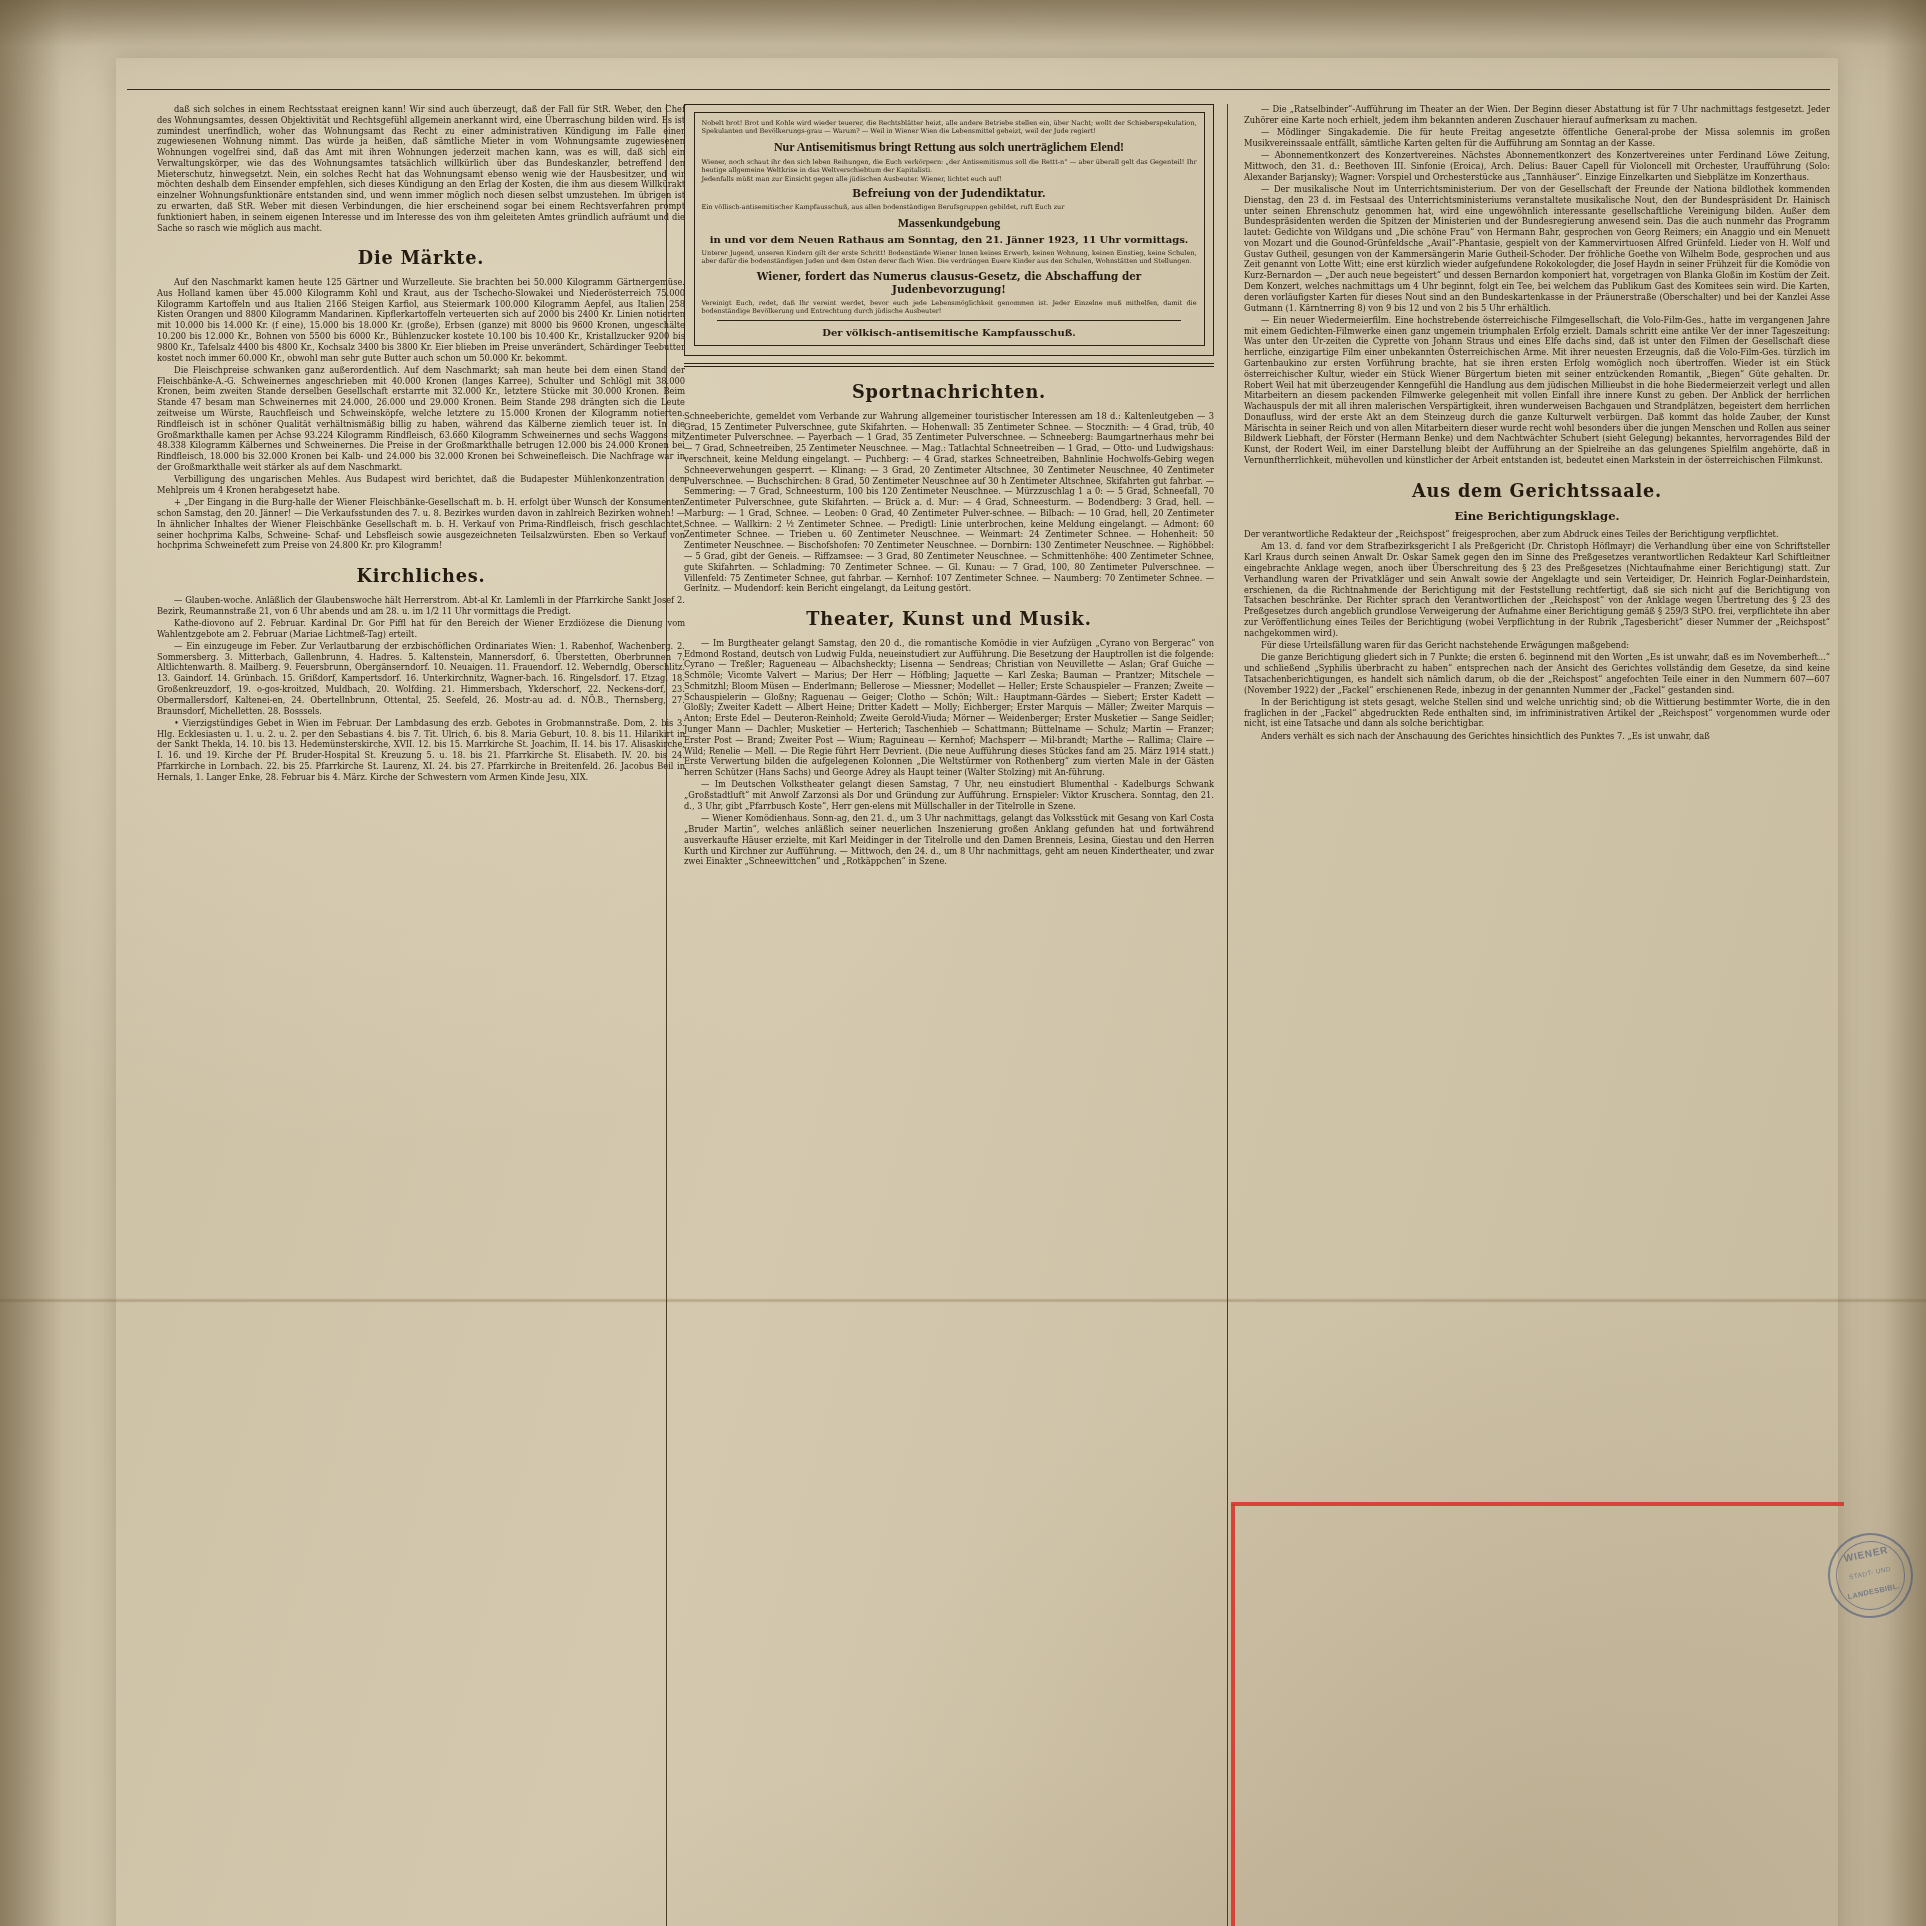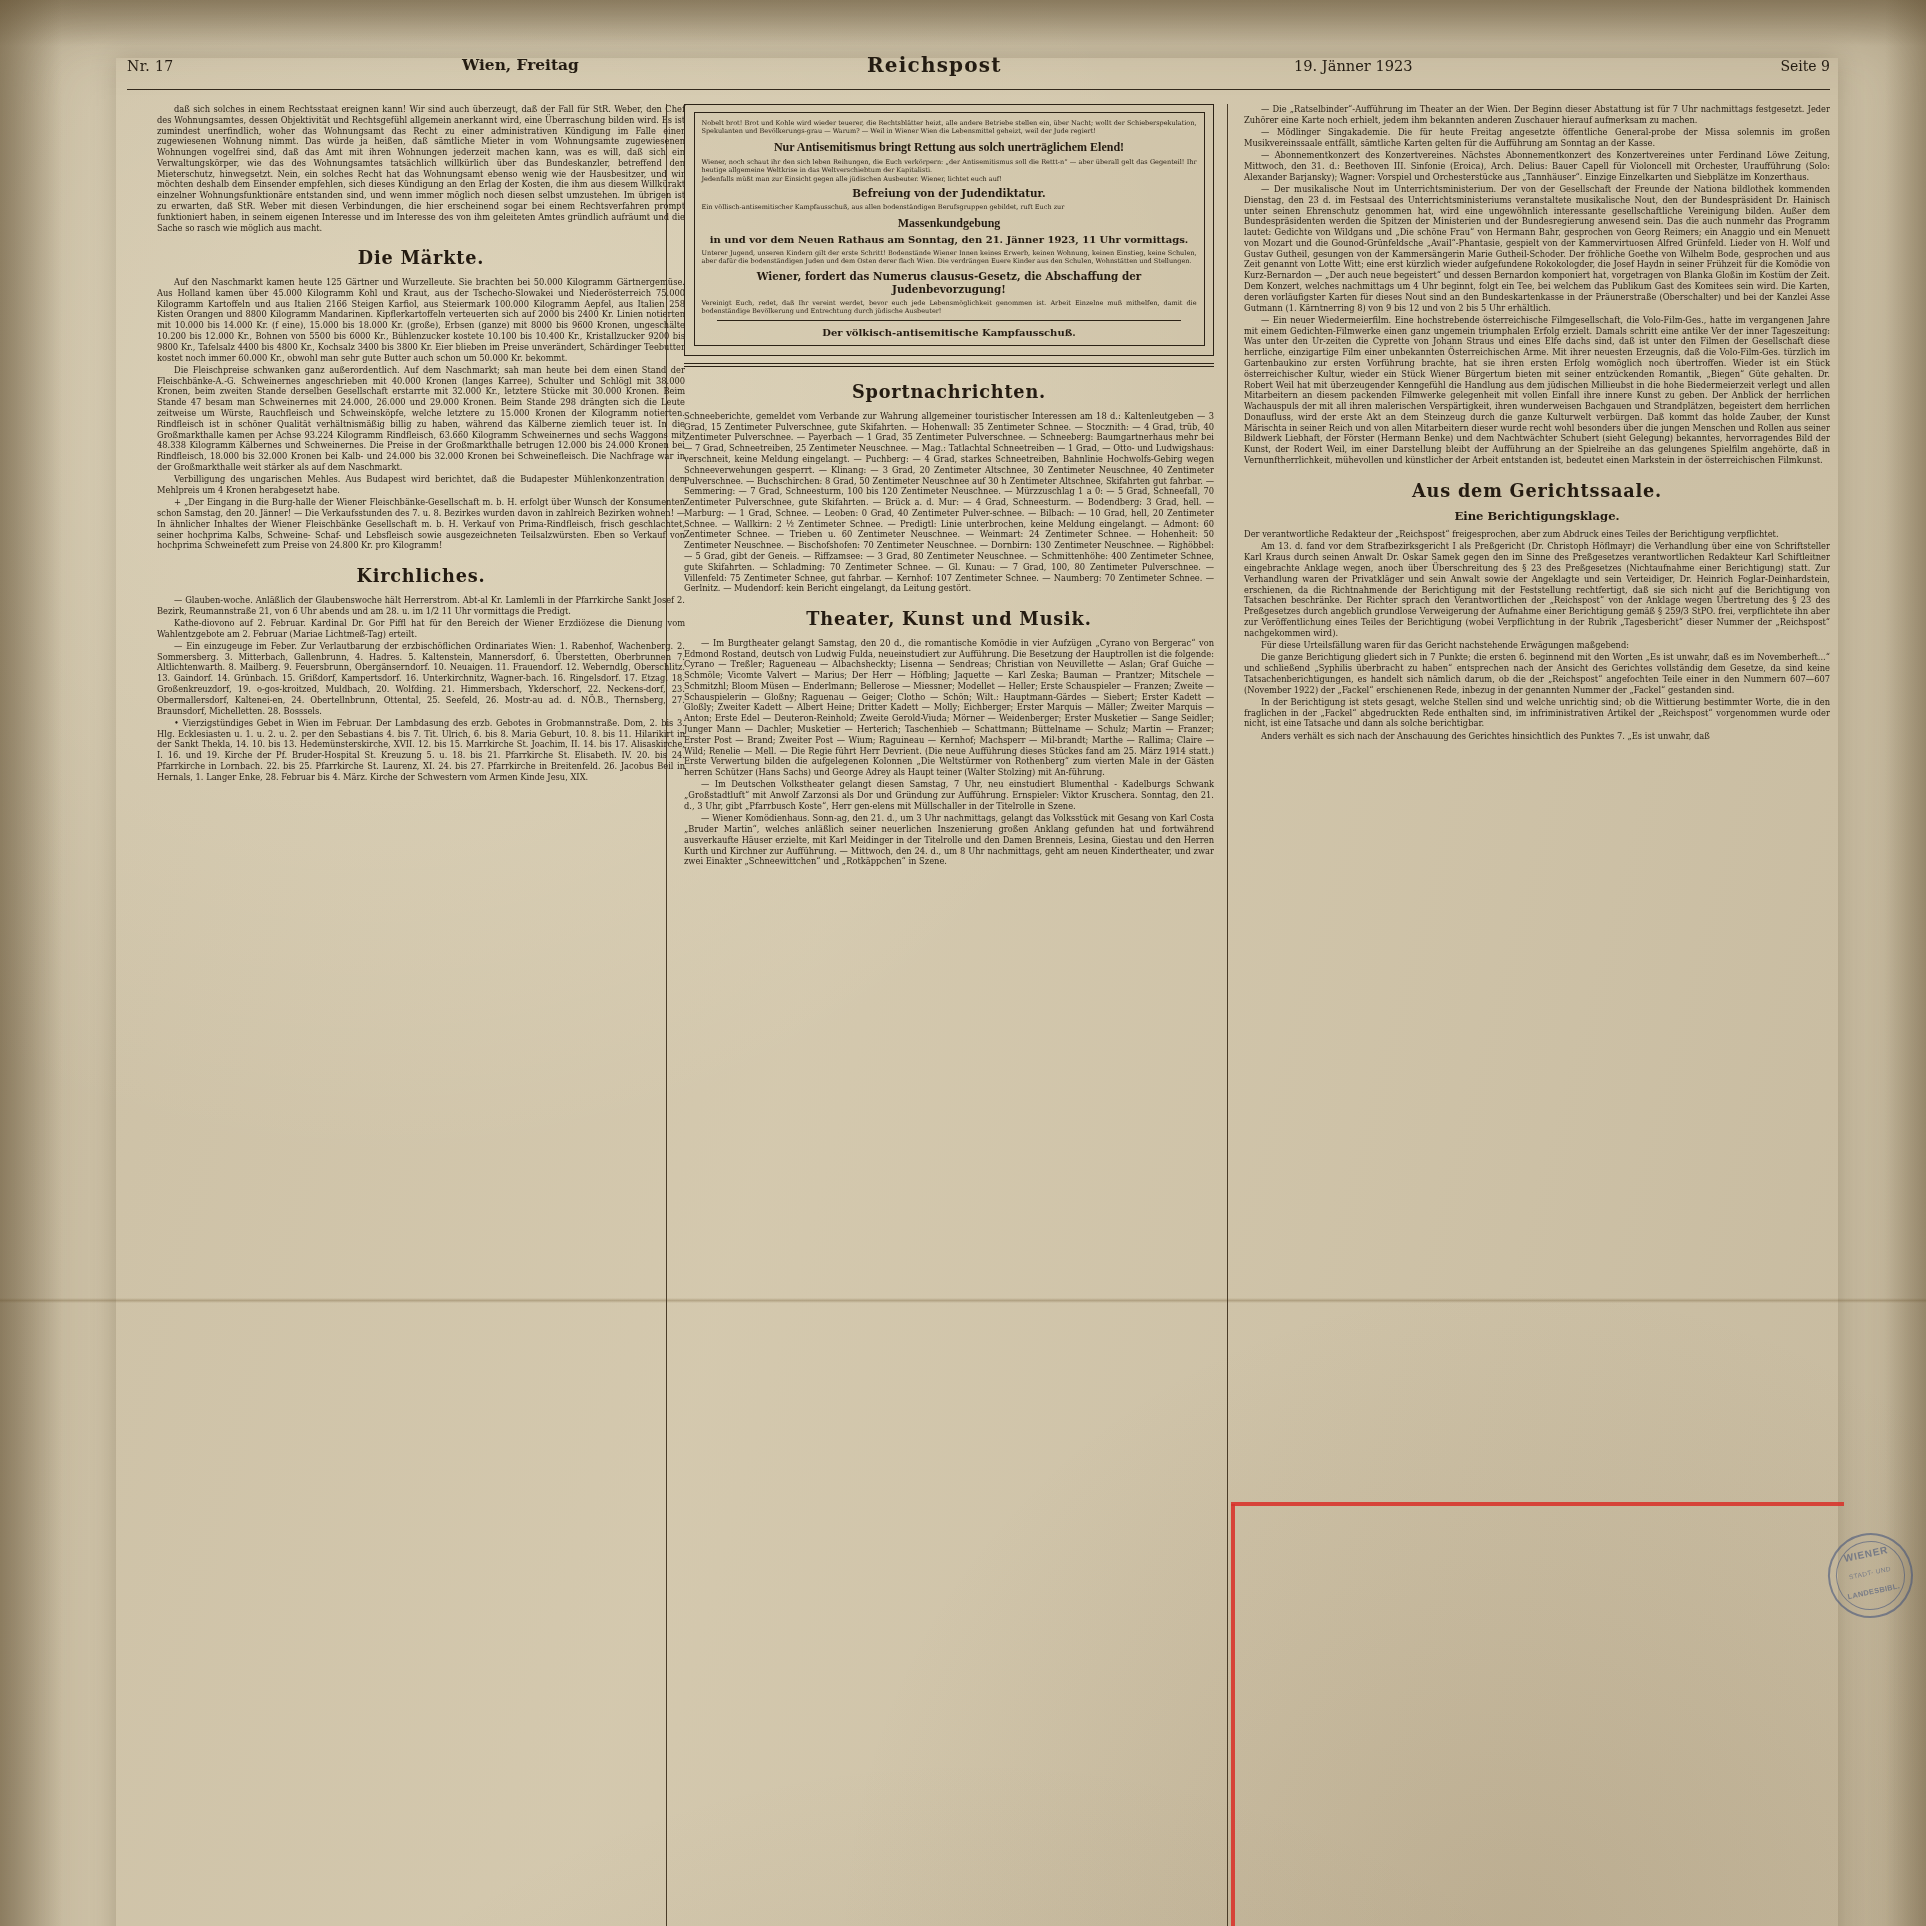--- a/index.html
+++ b/index.html
@@ -249,27 +249,20 @@
     z-index: 7; pointer-events: none;
   }
 </style>
 </head>
 <body>
 
 <div class="page">
 
   <div class="sheet"></div>
 
-  <div class="masthead">
-    <div class="mh-left">Nr. 17</div>
-    <div class="mh-date-l">Wien, Freitag</div>
-    <div class="mh-title">Reichspost</div>
-    <div class="mh-date-r">19. Jänner 1923</div>
-    <div class="mh-right">Seite 9</div>
-  </div>
   <div class="mh-rule"></div>
 
   <div class="vrule vrule1"></div>
   <div class="vrule vrule2"></div>
 
   <div class="col col1">
     <p>daß sich solches in einem Rechtsstaat ereignen kann! Wir sind auch überzeugt, daß der Fall für StR. Weber, den Chef des Wohnungsamtes, dessen Objektivität und Rechtsgefühl allgemein anerkannt wird, eine Überraschung bilden wird. Es ist zumindest unerfindlich, woher das Wohnungsamt das Recht zu einer administrativen Kündigung im Falle einer zugewiesenen Wohnung nimmt. Das würde ja heißen, daß sämtliche Mieter in vom Wohnungsamte zugewiesenen Wohnungen vogelfrei sind, daß das Amt mit ihren Wohnungen jederzeit machen kann, was es will, daß sich ein Verwaltungskörper, wie das des Wohnungsamtes tatsächlich willkürlich über das Bundeskanzler, betreffend den Mieterschutz, hinwegsetzt. Nein, ein solches Recht hat das Wohnungsamt ebenso wenig wie der Hausbesitzer, und wir möchten deshalb dem Einsender empfehlen, sich dieses Kündigung an den Erlag der Kosten, die ihm aus diesem Willkürakt einzelner Wohnungsfunktionäre entstanden sind, und wenn immer möglich noch diesen selbst umzustehen. Im übrigen ist zu erwarten, daß StR. Weber mit diesen Verbindungen, die hier erscheinend sogar bei einem Rechtsverfahren prompt funktioniert haben, in seinem eigenen Interesse und im Interesse des von ihm geleiteten Amtes gründlich aufräumt und die Sache so rasch wie möglich aus macht.</p>
 
     <h2 class="head">Die Märkte.</h2>
     <p>Auf den Naschmarkt kamen heute 125 Gärtner und Wurzelleute. Sie brachten bei 50.000 Kilogramm Gärtnergemüse. Aus Holland kamen über 45.000 Kilogramm Kohl und Kraut, aus der Tschecho-Slowakei und Niederösterreich 75.000 Kilogramm Kartoffeln und aus Italien 2166 Steigen Karfiol, aus Steiermark 100.000 Kilogramm Aepfel, aus Italien 258 Kisten Orangen und 8800 Kilogramm Mandarinen. Kipflerkartoffeln verteuerten sich auf 2000 bis 2400 Kr. Linien notierten mit 10.000 bis 14.000 Kr. (f eine), 15.000 bis 18.000 Kr. (große), Erbsen (ganze) mit 8000 bis 9600 Kronen, ungeschälte 10.200 bis 12.000 Kr., Bohnen von 5500 bis 6000 Kr., Bühlenzucker kostete 10.100 bis 10.400 Kr., Kristallzucker 9200 bis 9800 Kr., Tafelsalz 4400 bis 4800 Kr., Kochsalz 3400 bis 3800 Kr. Eier blieben im Preise unverändert, Schärdinger Teebutter kostet noch immer 60.000 Kr., obwohl man sehr gute Butter auch schon um 50.000 Kr. bekommt.</p>
@@ -291,21 +284,21 @@
         <div class="ad-small">Nobelt brot! Brot und Kohle wird wieder teuerer, die Rechtsblätter heizt, alle andere Betriebe stellen ein, über Nacht; wollt der Schieberspekulation, Spekulanten und Bevölkerungs-grau — Warum? — Weil in Wiener Wien die Lebensmittel geheizt, weil der Jude regiert!</div>
         <div class="ad-h2">Nur Antisemitismus bringt Rettung aus solch unerträglichem Elend!</div>
         <div class="ad-small">Wiener, noch schaut ihr den sich leben Reihungen, die Euch verkörpern: „der Antisemitismus soll die Rettt-n“ — aber überall gelt das Gegenteil! Ihr heutige allgemeine Weltkrise in das Weltverschiebtum der Kapitalisti.</div>
         <div class="ad-small">Jedenfalls müßt man zur Einsicht gegen alle jüdischen Ausbeuter. Wiener, lichtet euch auf!</div>
         <div class="ad-h3">Befreiung von der Judendiktatur.</div>
         <div class="ad-small ad-center">Ein völlisch-antisemitischer Kampfausschuß, aus allen bodenständigen Berufsgruppen gebildet, ruft Euch zur</div>
         <div class="ad-h2">Massenkundgebung</div>
         <div class="ad-h4">in und vor dem Neuen Rathaus am Sonntag, den 21. Jänner 1923, 11 Uhr vormittags.</div>
         <div class="ad-small">Unterer Jugend, unseren Kindern gilt der erste Schritt! Bodenstände Wiener Innen keines Erwerb, keinen Wohnung, keinen Einstieg, keine Schulen, aber dafür die bodenständigen Juden und dem Osten derer flach Wien. Die verdrängen Euere Kinder aus den Schulen, Wohnstätten und Stellungen.</div>
         <div class="ad-h3">Wiener, fordert das Numerus clausus-Gesetz, die Abschaffung der Judenbevorzugung!</div>
-        <div class="ad-small">Vereinigt Euch, redet, daß Ihr vereint werdet, bevor euch jede Lebensmöglichkeit genommen ist. Arbeit Einzelne muß mithelfen, damit die bodenständige Bevölkerung und Entrechtung durch jüdische Ausbeuter!</div>
+        <div class="ad-small">Vereinigt Euch, redet, daß Ihr vereint werdet, bevor euch jede Lebensmöglichkeit genommen ist. Jeder Einzelne muß mithelfen, damit die bodenständige Bevölkerung und Entrechtung durch jüdische Ausbeuter!</div>
         <div class="ad-rule"></div>
         <div class="ad-foot">Der völkisch-antisemitische Kampfausschuß.</div>
       </div>
     </div>
 
     <div class="dbl-rule"></div>
 
     <h2 class="head">Sportnachrichten.</h2>
     <p class="noind">Schneeberichte, gemeldet vom Verbande zur Wahrung allgemeiner touristischer Interessen am 18 d.: Kaltenleutgeben — 3 Grad, 15 Zentimeter Pulverschnee, gute Skifahrten. — Hohenwall: 35 Zentimeter Schnee. — Stocznith: — 4 Grad, trüb, 40 Zentimeter Pulverschnee. — Payerbach — 1 Grad, 35 Zentimeter Pulverschnee. — Schneeberg: Baumgartnerhaus mehr bei — 7 Grad, Schneetreiben, 25 Zentimeter Neuschnee. — Mag.: Tatlachtal Schneetreiben — 1 Grad, — Otto- und Ludwigshaus: verschneit, keine Meldung eingelangt. — Puchberg: — 4 Grad, starkes Schneetreiben, Bahnlinie Hochwolfs-Gebirg wegen Schneeverwehungen gesperrt. — Klinang: — 3 Grad, 20 Zentimeter Altschnee, 30 Zentimeter Neuschnee, 40 Zentimeter Pulverschnee. — Buchschirchen: 8 Grad, 50 Zentimeter Neuschnee auf 30 h Zentimeter Altschnee, Skifahrten gut fahrbar. — Semmering: — 7 Grad, Schneesturm, 100 bis 120 Zentimeter Neuschnee. — Mürzzuschlag 1 a 0: — 5 Grad, Schneefall, 70 Zentimeter Pulverschnee, gute Skifahrten. — Brück a. d. Mur: — 4 Grad, Schneesturm. — Bodendberg: 3 Grad, hell. — Marburg: — 1 Grad, Schnee. — Leoben: 0 Grad, 40 Zentimeter Pulver-schnee. — Bilbach: — 10 Grad, hell, 20 Zentimeter Schnee. — Wallkirn: 2 ½ Zentimeter Schnee. — Predigtl: Linie unterbrochen, keine Meldung eingelangt. — Admont: 60 Zentimeter Schnee. — Trieben u. 60 Zentimeter Neuschnee. — Weinmart: 24 Zentimeter Schnee. — Hohenheit: 50 Zentimeter Neuschnee. — Bischofshofen: 70 Zentimeter Neuschnee. — Dornbirn: 130 Zentimeter Neuschnee. — Righöbbel: — 5 Grad, gibt der Geneis. — Riffzamsee: — 3 Grad, 80 Zentimeter Neuschnee. — Schmittenhöhe: 400 Zentimeter Schnee, gute Skifahrten. — Schladming: 70 Zentimeter Schnee. — Gl. Kunau: — 7 Grad, 100, 80 Zentimeter Pulverschnee. — Villenfeld: 75 Zentimeter Schnee, gut fahrbar. — Kernhof: 107 Zentimeter Schnee. — Naumberg: 70 Zentimeter Schnee. — Gerlnitz. — Mudendorf: kein Bericht eingelangt, da Leitung gestört.</p>
 

